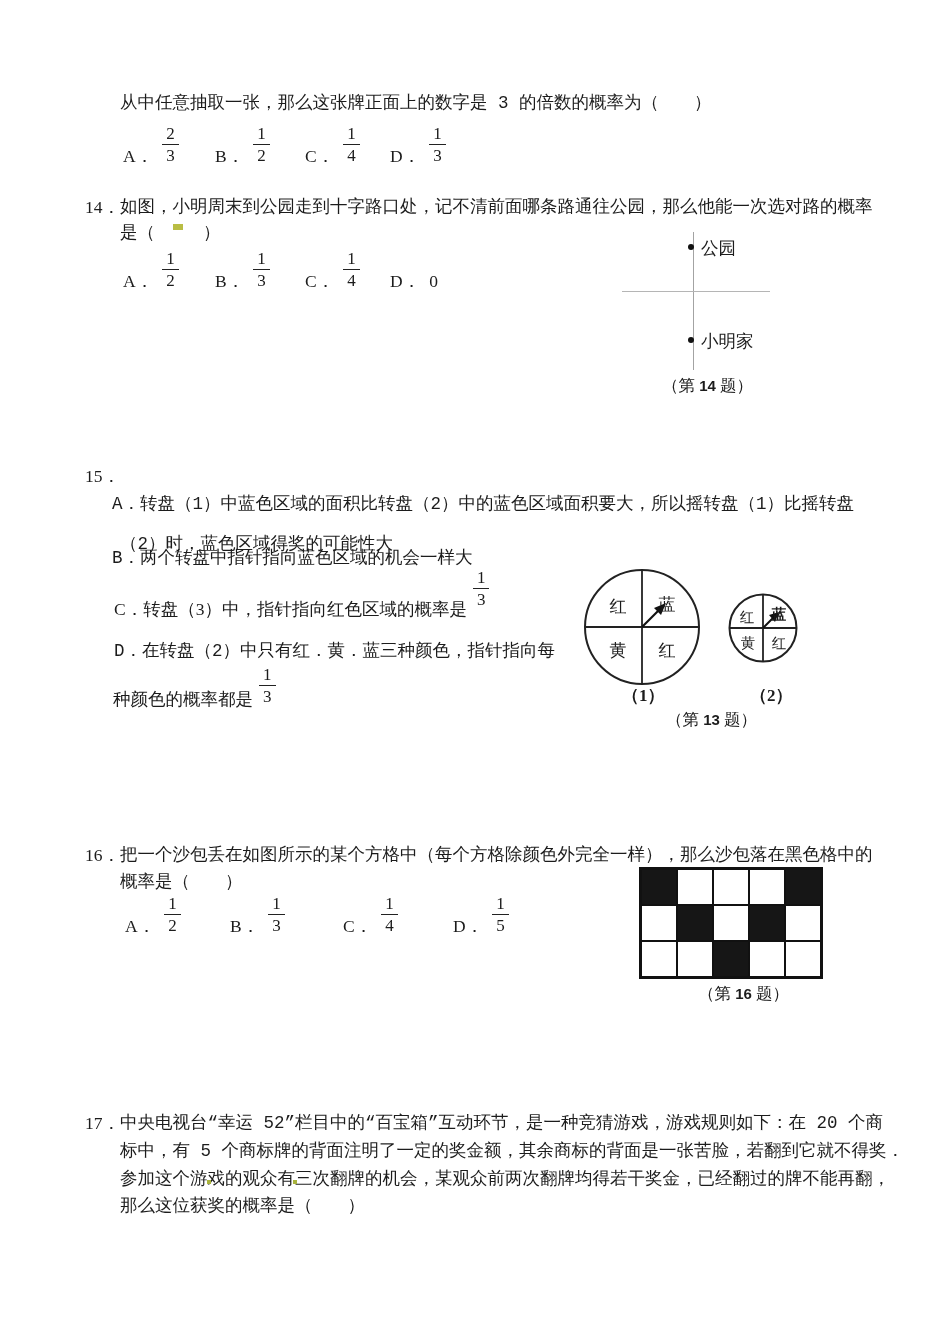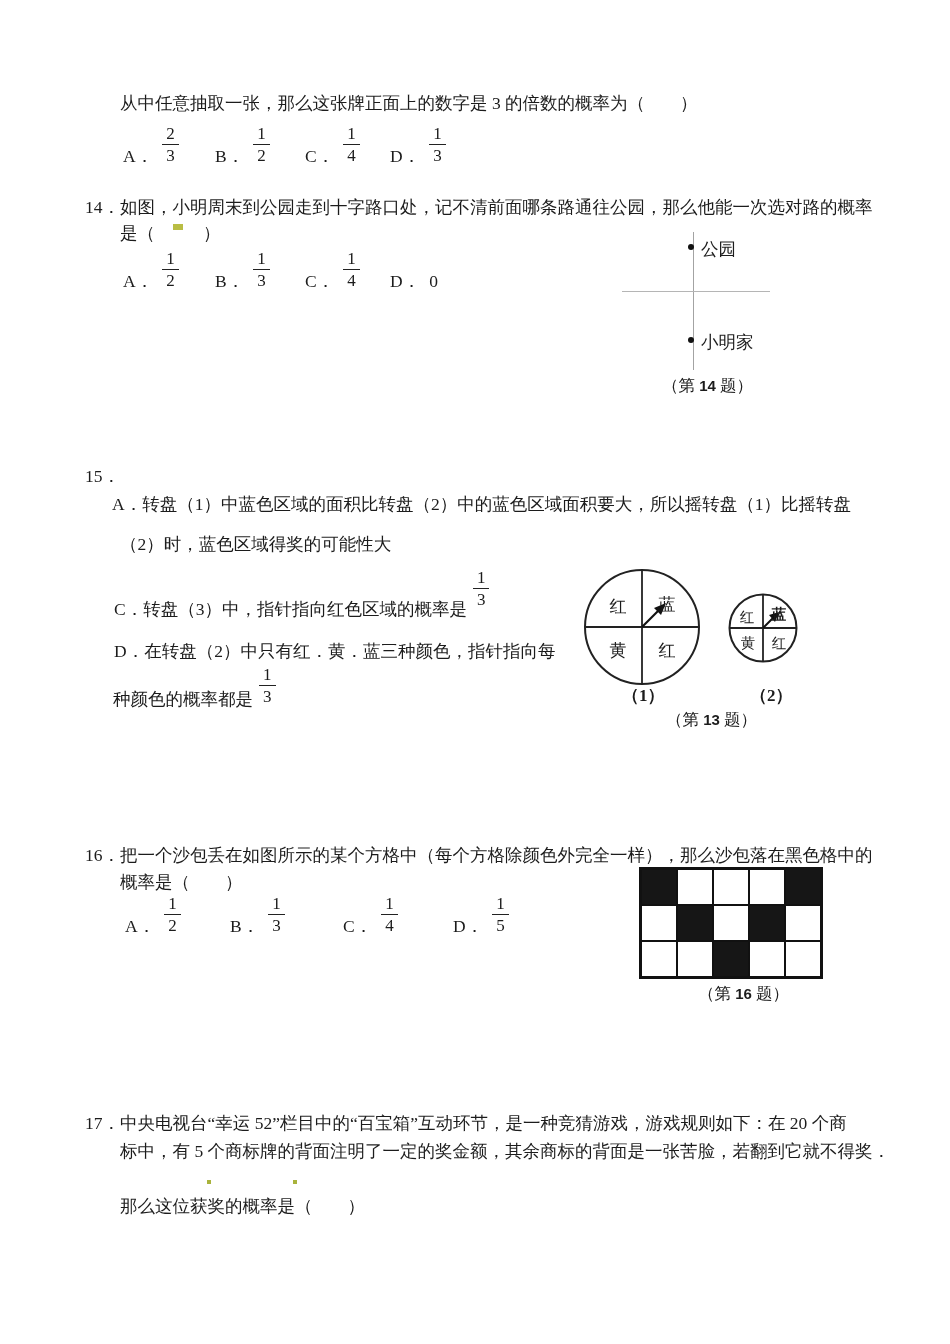--- a/index.html
+++ b/index.html
@@ -1,21 +1,21 @@
 <!DOCTYPE html>
 <html><head>
 <meta charset="utf-8">
 <style>
   html,body{margin:0;padding:0;background:#ffffff;}
   .page{
     position:relative;width:950px;height:1344px;background:#ffffff;
     font-family:"Liberation Serif","DejaVu Serif",serif;
     color:#1c1c1c;font-size:17.5px;overflow:hidden;
   }
-  .tl{position:absolute;white-space:nowrap;line-height:21px;}
+  .tl{position:absolute;white-space:nowrap;line-height:21px;font-family:Liberation Mono, monospace;}
   .qnum{position:absolute;white-space:nowrap;line-height:21px;}
   
   .frac{display:inline-flex;flex-direction:column;align-items:center;text-align:center;
         line-height:21px;font-size:17px;}
   .frac .fnum{padding:0 4px;}
   .frac .fden{border-top:1.5px solid #222;padding:0 4px;}
   
   .optrow{position:absolute;height:50px;}
   .opt{position:absolute;bottom:0;display:flex;align-items:flex-end;}
   .opt .letter{margin-right:9px;line-height:19px;}
@@ -120,20 +120,21 @@
   <div class="tl" style="left:701px;top:239px">公园</div>
   <div class="dot" style="left:688px;top:337px"></div>
   <div class="tl" style="left:701px;top:332px">小明家</div>
   <div class="caption" style="left:662px;top:376px">
     <span>（第 </span><b>14</b><span> 题）</span>
   </div>
 
   <div class="qnum" style="left:85px;top:466px">15．</div>
   <div class="tl" style="left:112px;top:494px">A．转盘（1）中蓝色区域的面积比转盘（2）中的蓝色区域面积要大，所以摇转盘（1）比摇转盘</div>
   <div class="tl" style="left:120px;top:534px">（2）时，蓝色区域得奖的可能性大</div>
+  <div class="tl" style="left:112px;top:548px">B．两个转盘中指针指向蓝色区域的机会一样大</div>
 
   <div class="fracline" style="left:114px;top:565px;height:54px">
     <span class="txt">C．转盘（3）中，指针指向红色区域的概率是</span>
     <span class="frac" style="margin:0 0 9px 6px">
         <span class="fnum">1</span>
         <span class="fden">3</span>
       </span>
   </div>
 
   <div class="tl" style="left:114px;top:641px">D．在转盘（2）中只有红．黄．蓝三种颜色，指针指向每</div>
@@ -226,17 +227,18 @@
       <div class="gcell"></div>
       <div class="gcell"></div>
     </div>
   <div class="caption" style="left:698px;top:984px">
     <span>（第 </span><b>16</b><span> 题）</span>
   </div>
 
   <div class="qnum" style="left:85px;top:1113px">17．</div>
   <div class="tl" style="left:120px;top:1113px">中央电视台“幸运 52”栏目中的“百宝箱”互动环节，是一种竞猜游戏，游戏规则如下：在 20 个商</div>
   <div class="tl" style="left:120px;top:1141px">标中，有 5 个商标牌的背面注明了一定的奖金额，其余商标的背面是一张苦脸，若翻到它就不得奖．</div>
+  <div class="tl" style="left:120px;top:1169px">参加这个游戏的观众有三次翻牌的机会，某观众前两次翻牌均得若干奖金，已经翻过的牌不能再翻，</div>
   <div class="tl" style="left:120px;top:1196px">那么这位获奖的概率是（　　）</div>
   <div class="mark-green" style="left:207px;top:1180px;width:4px;height:4px"></div>
   <div class="mark-green" style="left:293px;top:1180px;width:4px;height:4px"></div>
 
 </div>
 
 </body></html>

